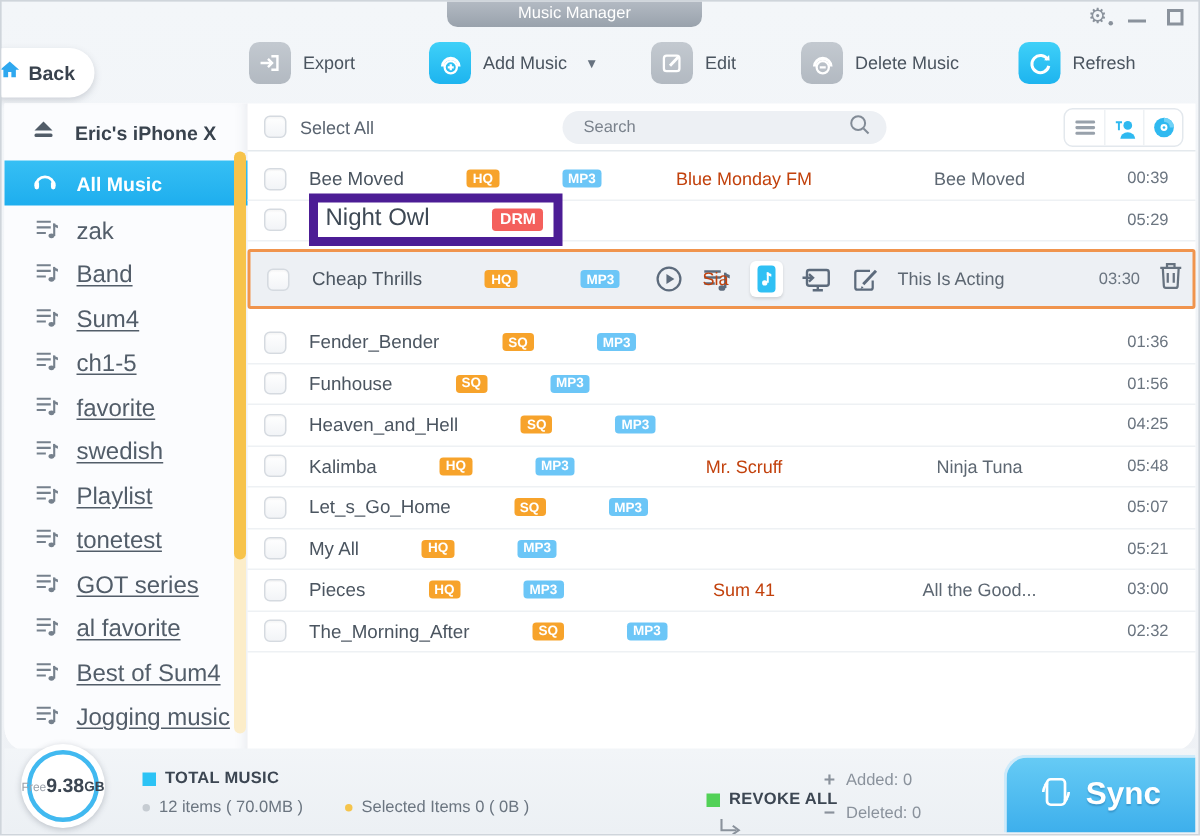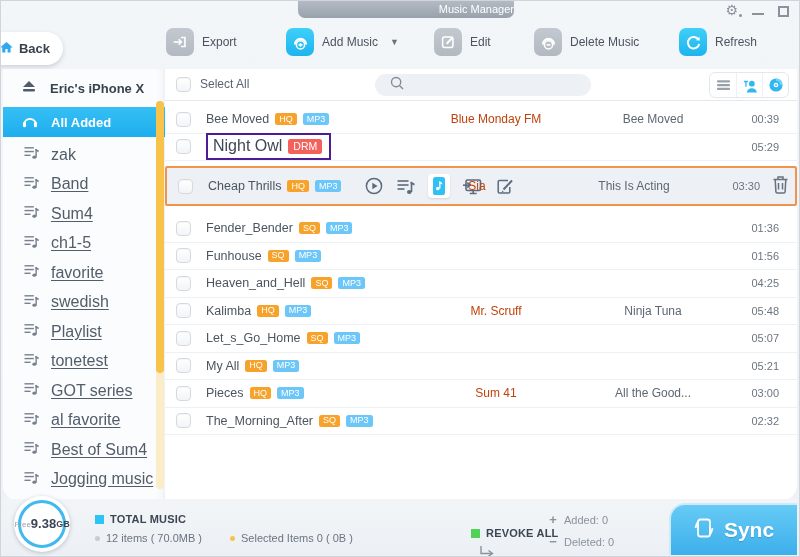--- a/index.html
+++ b/index.html
@@ -2,23 +2,23 @@
 <html><head>
 <meta charset="utf-8">
 <style>
   * { margin:0; padding:0; box-sizing:border-box; }
   body { font-family:"Liberation Sans", sans-serif; background:#dfe3e8; }
   .app { position:relative; width:800px; height:557px; background:linear-gradient(#f3f6f9,#eef1f5);
          border:1px solid #cfd5db; overflow:hidden; }
 
   
   .titlebar { position:relative; height:18px; }
-  .title-tab { position:absolute; left:297px; top:0; width:216px; height:17px;
+  .title-tab { position:absolute; left:297px; top:0; width:170px; height:17px;
                background:linear-gradient(#b3bac3,#99a2ac); border-radius:0 0 7px 7px;
-               color:#fff; font-size:11px; text-align:right; line-height:17px; }
+               color:#fff; font-size:11px; text-align:center; line-height:17px; }
   .win-controls { position:absolute; right:10px; top:1px; display:flex; align-items:center; gap:14px; }
   .gear { font-size:14px; color:#8a929c; line-height:16px; position:relative; cursor:default; }
   .gear-dot { position:absolute; right:-4px; bottom:1px; width:3px; height:3px; background:#8a929c; border-radius:50%; }
   .win-min { width:12px; height:2px; background:#8a929c; margin-top:8px; }
   .win-max { width:11px; height:11px; border:2px solid #8a929c; margin-top:2px; }
 
   
   .toolbar { position:relative; height:50px; }
   .back-decal { position:absolute; left:2px; top:24px; width:14px; height:14px;
                 border-left:2px solid #c3c9d0; border-top:2px solid #c3c9d0; transform:rotate(-20deg) skewX(-20deg); }
@@ -48,47 +48,47 @@
   .playlists { margin-top:3px; }
   .side-item { display:flex; align-items:center; height:29.5px; padding-left:20px; gap:11px; cursor:pointer; }
   .side-label { font-size:16px; color:#525d69; }
   .side-label.u { text-decoration:underline; text-underline-offset:2px; }
   .side-scroll { position:absolute; right:1px; top:32px; width:8px; height:388px; background:#fcedc9; border-radius:4px; }
   .side-thumb { width:8px; height:272px; background:#f7c34b; border-radius:4px; }
 
   
   .list { position:absolute; left:162px; right:0; top:0; height:100%; }
   .list-header { position:relative; height:32px; border-bottom:1px solid #e4e9ed; }
-  .selectall { position:absolute; left:11px; top:8px; display:flex; gap:9px; cursor:pointer; }
+  .selectall { position:absolute; left:11px; top:8px; display:flex; align-items:center; gap:9px; cursor:pointer; }
   .cb { width:15px; height:15px; border:1px solid #d5dae0; border-radius:4px;
         background:linear-gradient(#fff,#f2f4f7); box-shadow:inset 0 1px 1px rgba(0,0,0,.04); flex:none; }
   .selectall-label { font-size:12px; color:#5a6470; }
   .searchbox { position:absolute; left:210px; top:5px; width:216px; height:22px; background:#edf0f4;
                border-radius:11px; display:flex; align-items:center; padding:0 10px 0 14px; }
   .searchbox input { flex:1; border:none; outline:none; background:transparent; font-size:11px;
                      color:#5a6470; font-family:"Liberation Sans", sans-serif; }
   .searchbox input::placeholder { color:#7a828c; opacity:1; }
   .view-switch { position:absolute; right:8px; top:3px; height:26px; display:flex; align-items:center;
                  background:#fff; border:1px solid #e3e8ed; border-radius:6px; overflow:hidden; }
   .view-cell { width:26px; height:100%; display:flex; align-items:center; justify-content:center; cursor:pointer; }
   .view-cell + .view-cell { border-left:1px solid #eef1f4; }
 
   
   .rows { padding-top:5px; }
   .song-row { display:flex; align-items:center; height:27.5px; padding:0 18px 0 11px;
               border-bottom:1px solid #eef1f4; }
   .song-row .cb { margin-right:15px; cursor:pointer; }
   .title-area { flex:1; display:flex; align-items:center; gap:5px; min-width:0; }
   .song-title { font-size:12.5px; color:#4b5560; white-space:nowrap; }
-  .badge { font-size:9px; font-weight:normal; color:#fff; padding:1.5px 4px; border-radius:2.5px; line-height:1; }
+  .badge { font-size:9px; font-weight:bold; color:#fff; padding:1.5px 4px; border-radius:2.5px; line-height:1;margin-left:36px; }
   .badge.q { background:#f7a32b; }
   .badge.f { background:#6cc6f7; }
   .badge.drm { background:#f4605c; font-size:10.5px; padding:2.5px 5px; }
   .title-wrap { display:flex; align-items:center; gap:6px; }
-  .title-wrap.emph { border:2px solid #4c1d95; padding:2px 7px 3px 5px; }
+  .title-wrap.emph { border:6px solid #4c1d95; padding:2px 7px 3px 5px; }
   .title-wrap.emph .song-title { font-size:16px; color:#3e4955; }
   .song-artist { width:162px; text-align:center; font-size:12px; color:#c2410c; flex:none;
                  white-space:nowrap; overflow:hidden; }
   .song-album { width:152px; text-align:center; font-size:12px; color:#5d6772; flex:none;
                 white-space:nowrap; overflow:hidden; }
   .song-duration { width:50px; text-align:right; font-size:11px; color:#6b7580; flex:none; }
   .row-actions { display:flex; align-items:center; gap:12px; margin-left:18px; }
   .act { cursor:pointer; display:flex; align-items:center; justify-content:center; }
   .act.chip { background:#fff; border-radius:4px; padding:2px 3px; box-shadow:0 1px 2px rgba(0,0,0,.12); }
   .trash { margin-left:12px; cursor:pointer; }
@@ -216,21 +216,21 @@
         <span class="device-name">Eric's iPhone X</span>
       </div>
       <div class="allmusic-row">
         <span>
           <svg width="18" height="15" viewBox="0 0 20 16" fill="none">
             <path d="M3.2 13 A6.8 6.8 0 0 1 16.8 13" stroke="#fff" stroke-width="2"></path>
             <rect x="2.2" y="9.5" width="3.4" height="6" rx="1.7" fill="#fff"></rect>
             <rect x="14.4" y="9.5" width="3.4" height="6" rx="1.7" fill="#fff"></rect>
           </svg>
         </span>
-        <span class="allmusic-label">All Added</span>
+        <span class="allmusic-label">All Music</span>
       </div>
       <div class="playlists">
           <div class="side-item">
     <span>
       <svg width="17" height="15" viewBox="0 0 18 16" fill="none">
         <g stroke="#76818d" stroke-width="1.5">
                   <path d="M1.5 3 h10"></path>
                   <path d="M1.5 7 h10"></path>
                   <path d="M1.5 11 h6.5"></path>
                 </g>
@@ -412,20 +412,21 @@
         </div>
     </aside>
 
     <main class="list">
       <div class="list-header">
         <div class="selectall">
           <span class="cb"></span>
           <span class="selectall-label">Select All</span>
         </div>
         <div class="searchbox">
+          <input type="text" placeholder="Search" style="">
           <span>
             <svg width="16" height="16" viewBox="0 0 18 18" fill="none" stroke="#828b96" stroke-width="1.5">
               <circle cx="8" cy="8" r="5.2"></circle>
                 <path d="M12 12 L15.8 15.8"></path>
             </svg>
           </span>
         </div>
         <div class="view-switch">
           <div class="view-cell">
             <svg width="15" height="14" viewBox="0 0 16 14">

